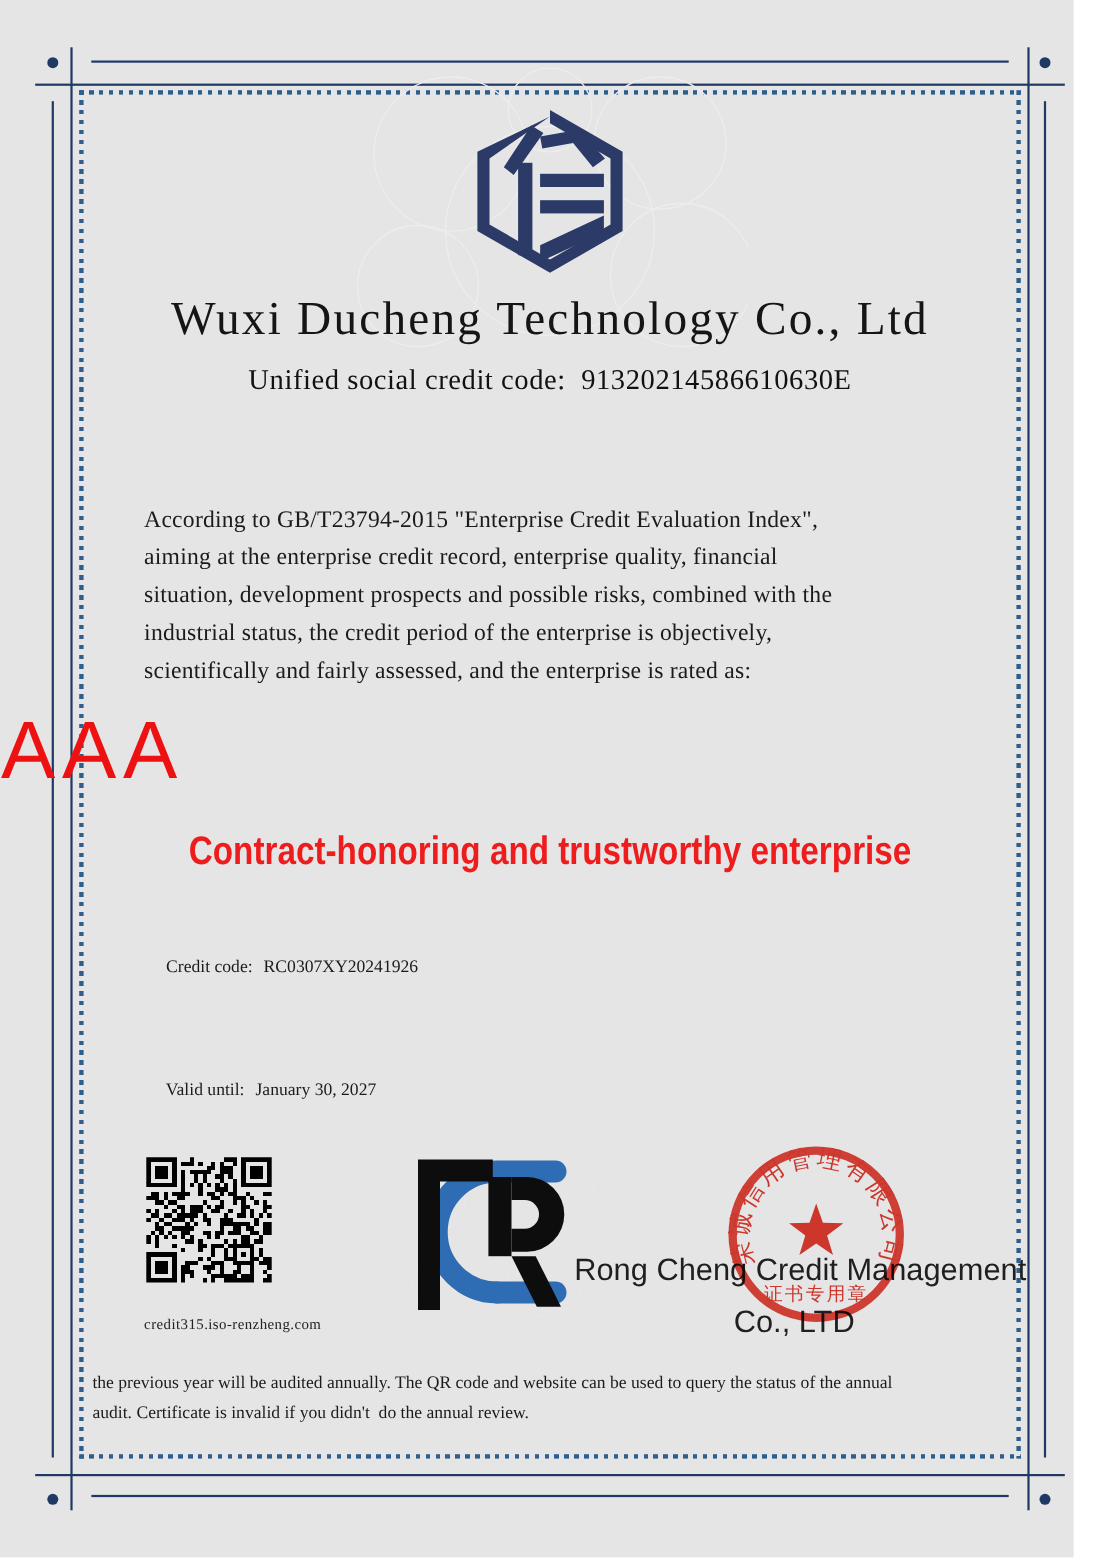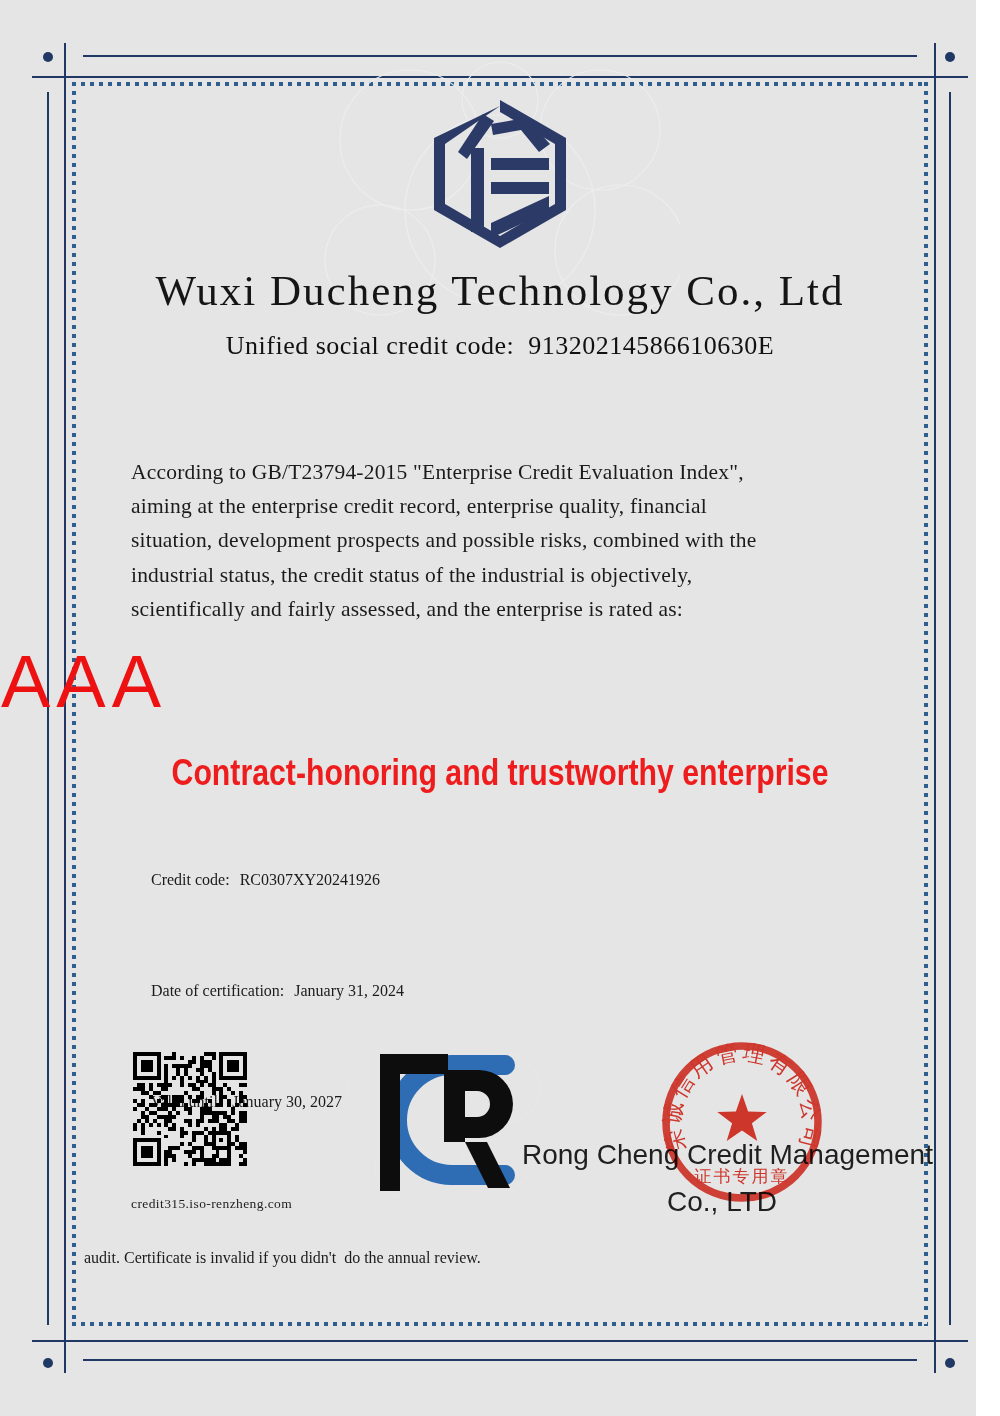--- a/index.html
+++ b/index.html
@@ -108,35 +108,32 @@
     </g>
   </svg>
 
   <div class="company-name">Wuxi Ducheng Technology Co., Ltd</div>
   <div class="social-credit">Unified social credit code:  91320214586610630E</div>
 
   <div class="statement">
     <div>According to GB/T23794-2015 "Enterprise Credit Evaluation Index",</div>
     <div>aiming at the enterprise credit record, enterprise quality, financial</div>
     <div>situation, development prospects and possible risks, combined with the</div>
-    <div>industrial status, the credit status of the industrial is objectively,</div>
+    <div>industrial status, the credit period of the enterprise is objectively,</div>
     <div>scientifically and fairly assessed, and the enterprise is rated as:</div>
   </div>
 
   <div class="rating">AAA</div>
   <div class="rating-title">
     <span>Contract-honoring and trustworthy enterprise</span>
   </div>
 
   <div class="details">
     <div class="row">
       <span class="lbl">Credit code:</span><span>RC0307XY20241926</span>
-    </div>
-    <div class="row">
-      <span class="lbl">Date of certification:</span><span>January 31, 2024</span>
     </div>
     <div class="row">
       <span class="lbl">Valid until:</span><span>January 30, 2027</span>
     </div>
   </div>
 
   <svg id="qr" class="qr-box" viewBox="0 0 29 29" shape-rendering="crispEdges">
       <rect x="0" y="0" width="1" height="1" fill="#000000"></rect>
       <rect x="1" y="0" width="1" height="1" fill="#000000"></rect>
       <rect x="2" y="0" width="1" height="1" fill="#000000"></rect>
@@ -561,16 +558,17 @@
     </defs>
     <circle cx="90" cy="90" r="76" fill="none" stroke="#e53c30" stroke-width="7.5" opacity="0.95"></circle>
     <text font-size="22" fill="#e53c30" letter-spacing="3" font-family="Liberation Sans, sans-serif">
       <textPath href="#ringPath" startOffset="50%" text-anchor="middle">荣诚信用管理有限公司</textPath>
     </text>
     <polygon fill="#e53c30" points="90,62 96.1,79.6 114.7,80 99.9,91.2 105.3,109 90,98.4 74.7,109 80.1,91.2 65.3,80 83.9,79.6"></polygon>
     <text x="90" y="150" text-anchor="middle" font-size="17" letter-spacing="2" fill="#e53c30" font-family="Liberation Sans, sans-serif">证书专用章</text>
   </svg>
 
   <div class="note">
+    <div>the previous year will be audited annually. The QR code and website can be used to query the status of the annual</div>
     <div>audit. Certificate is invalid if you didn't  do the annual review.</div>
   </div>
 
 </div>
 
 </body></html>

